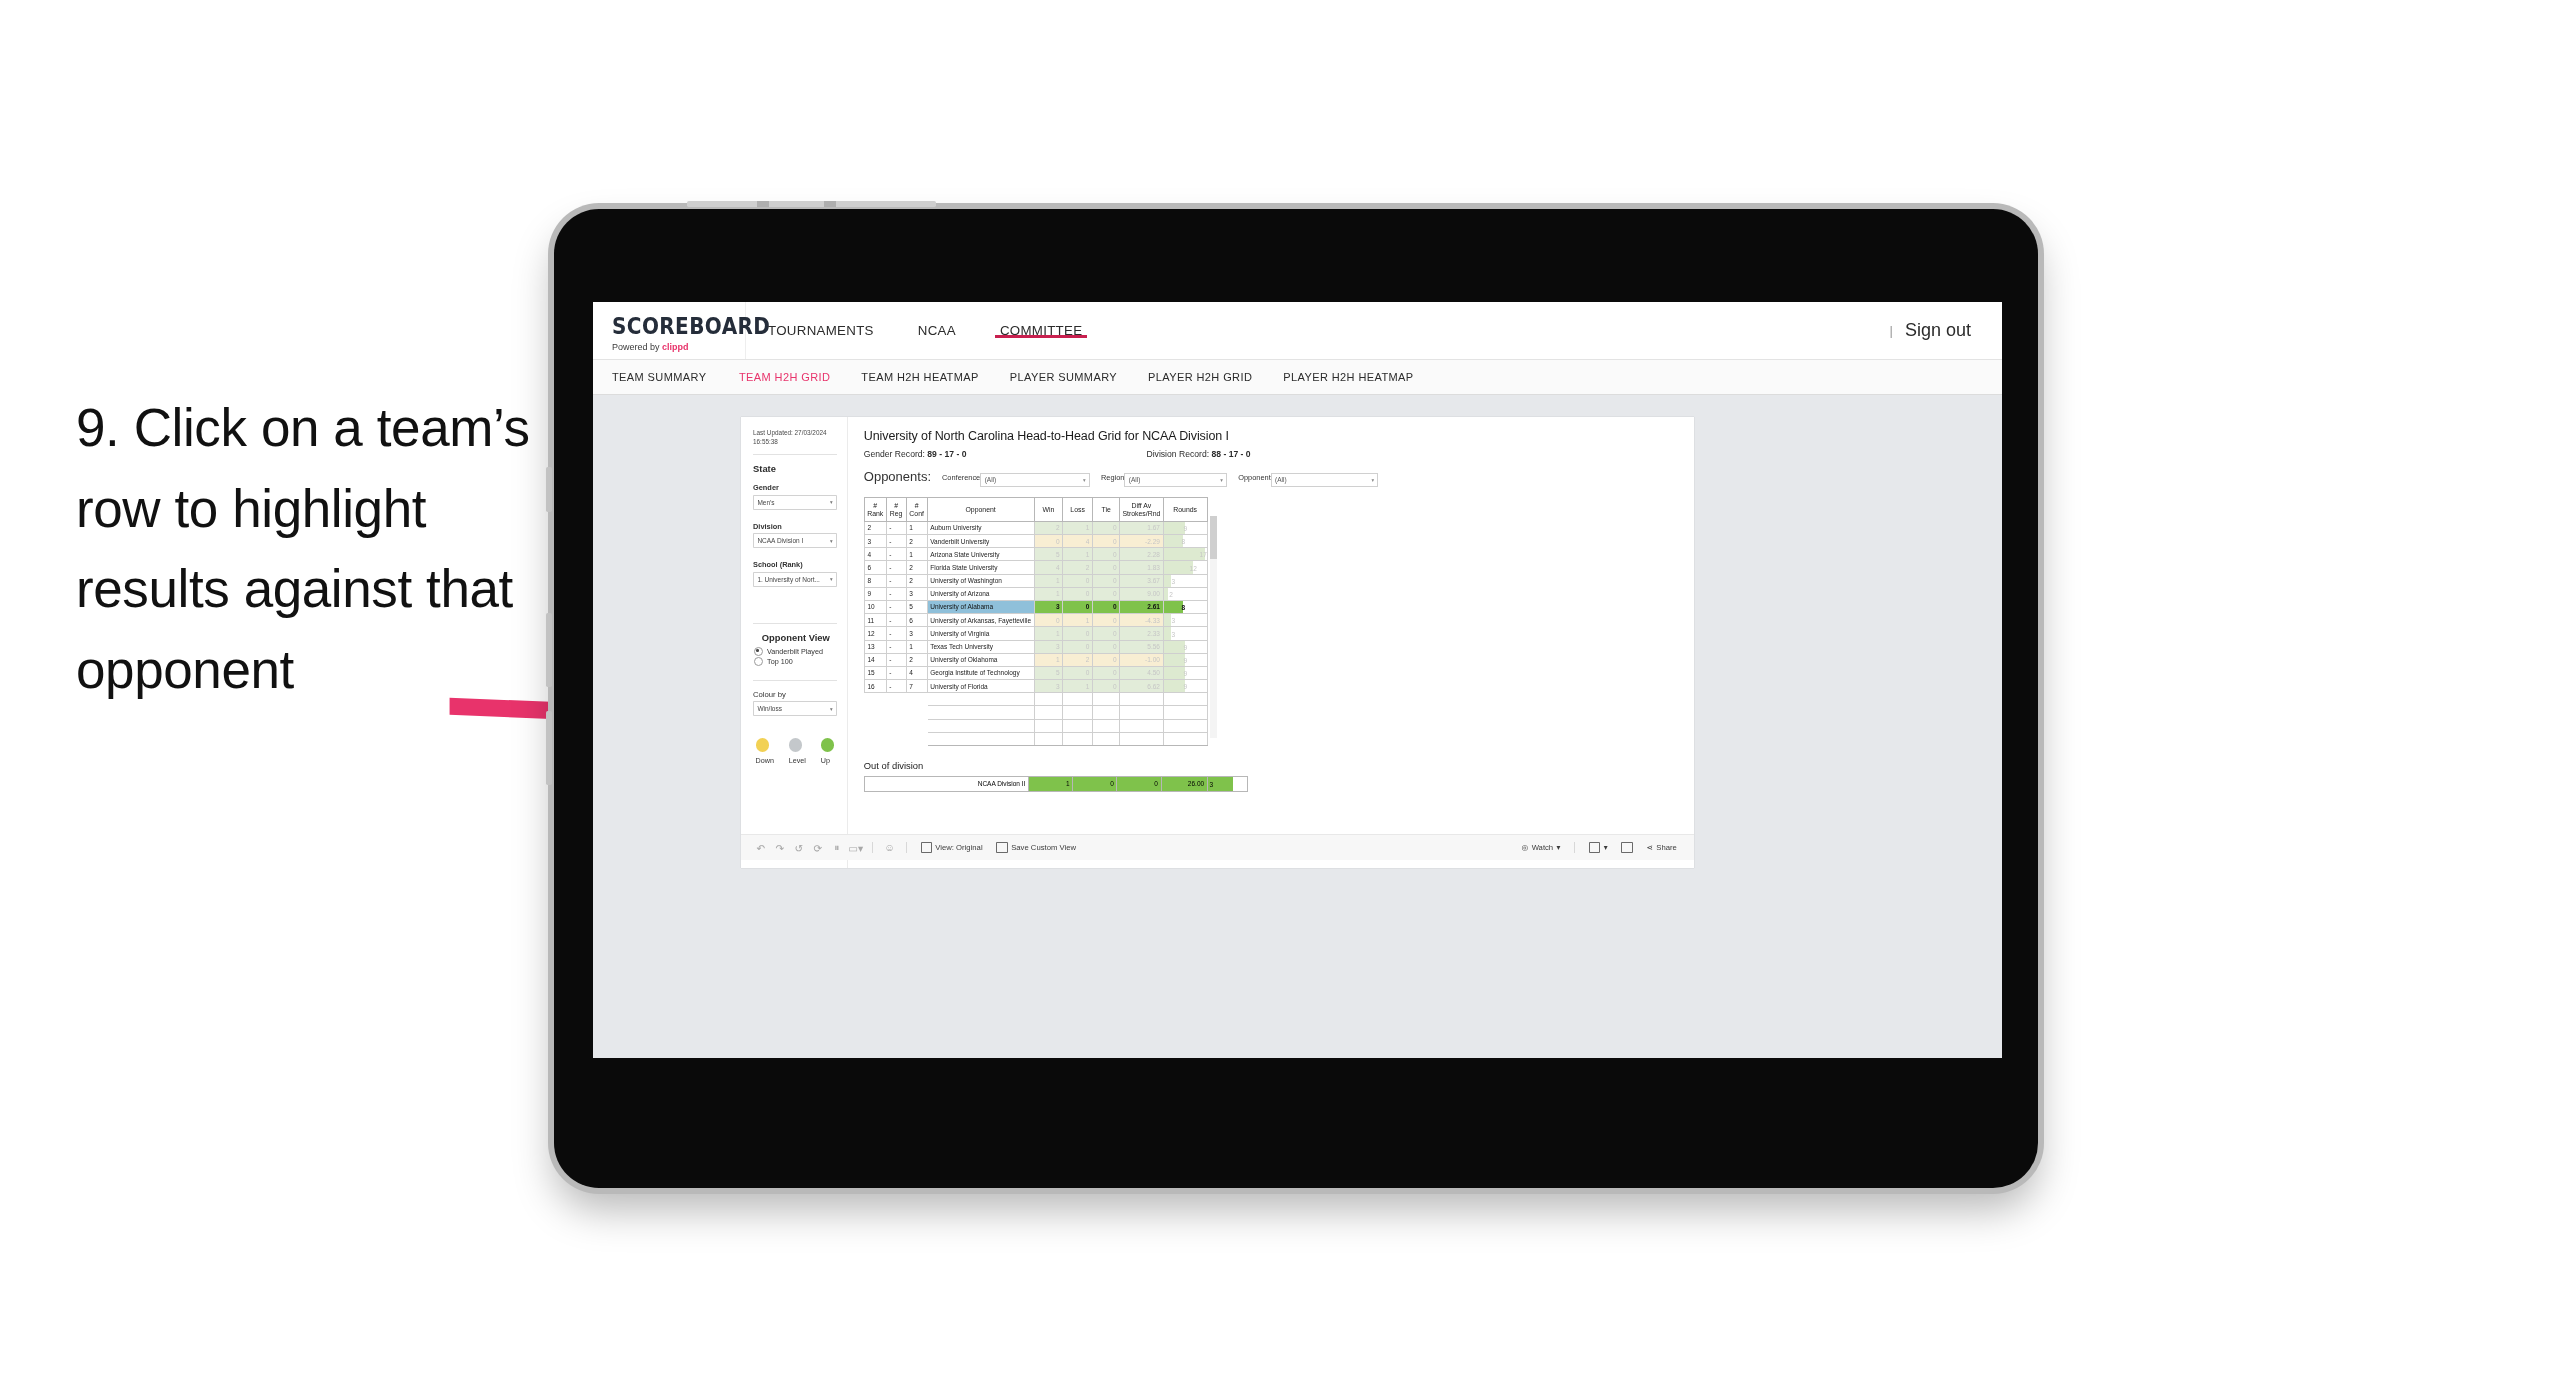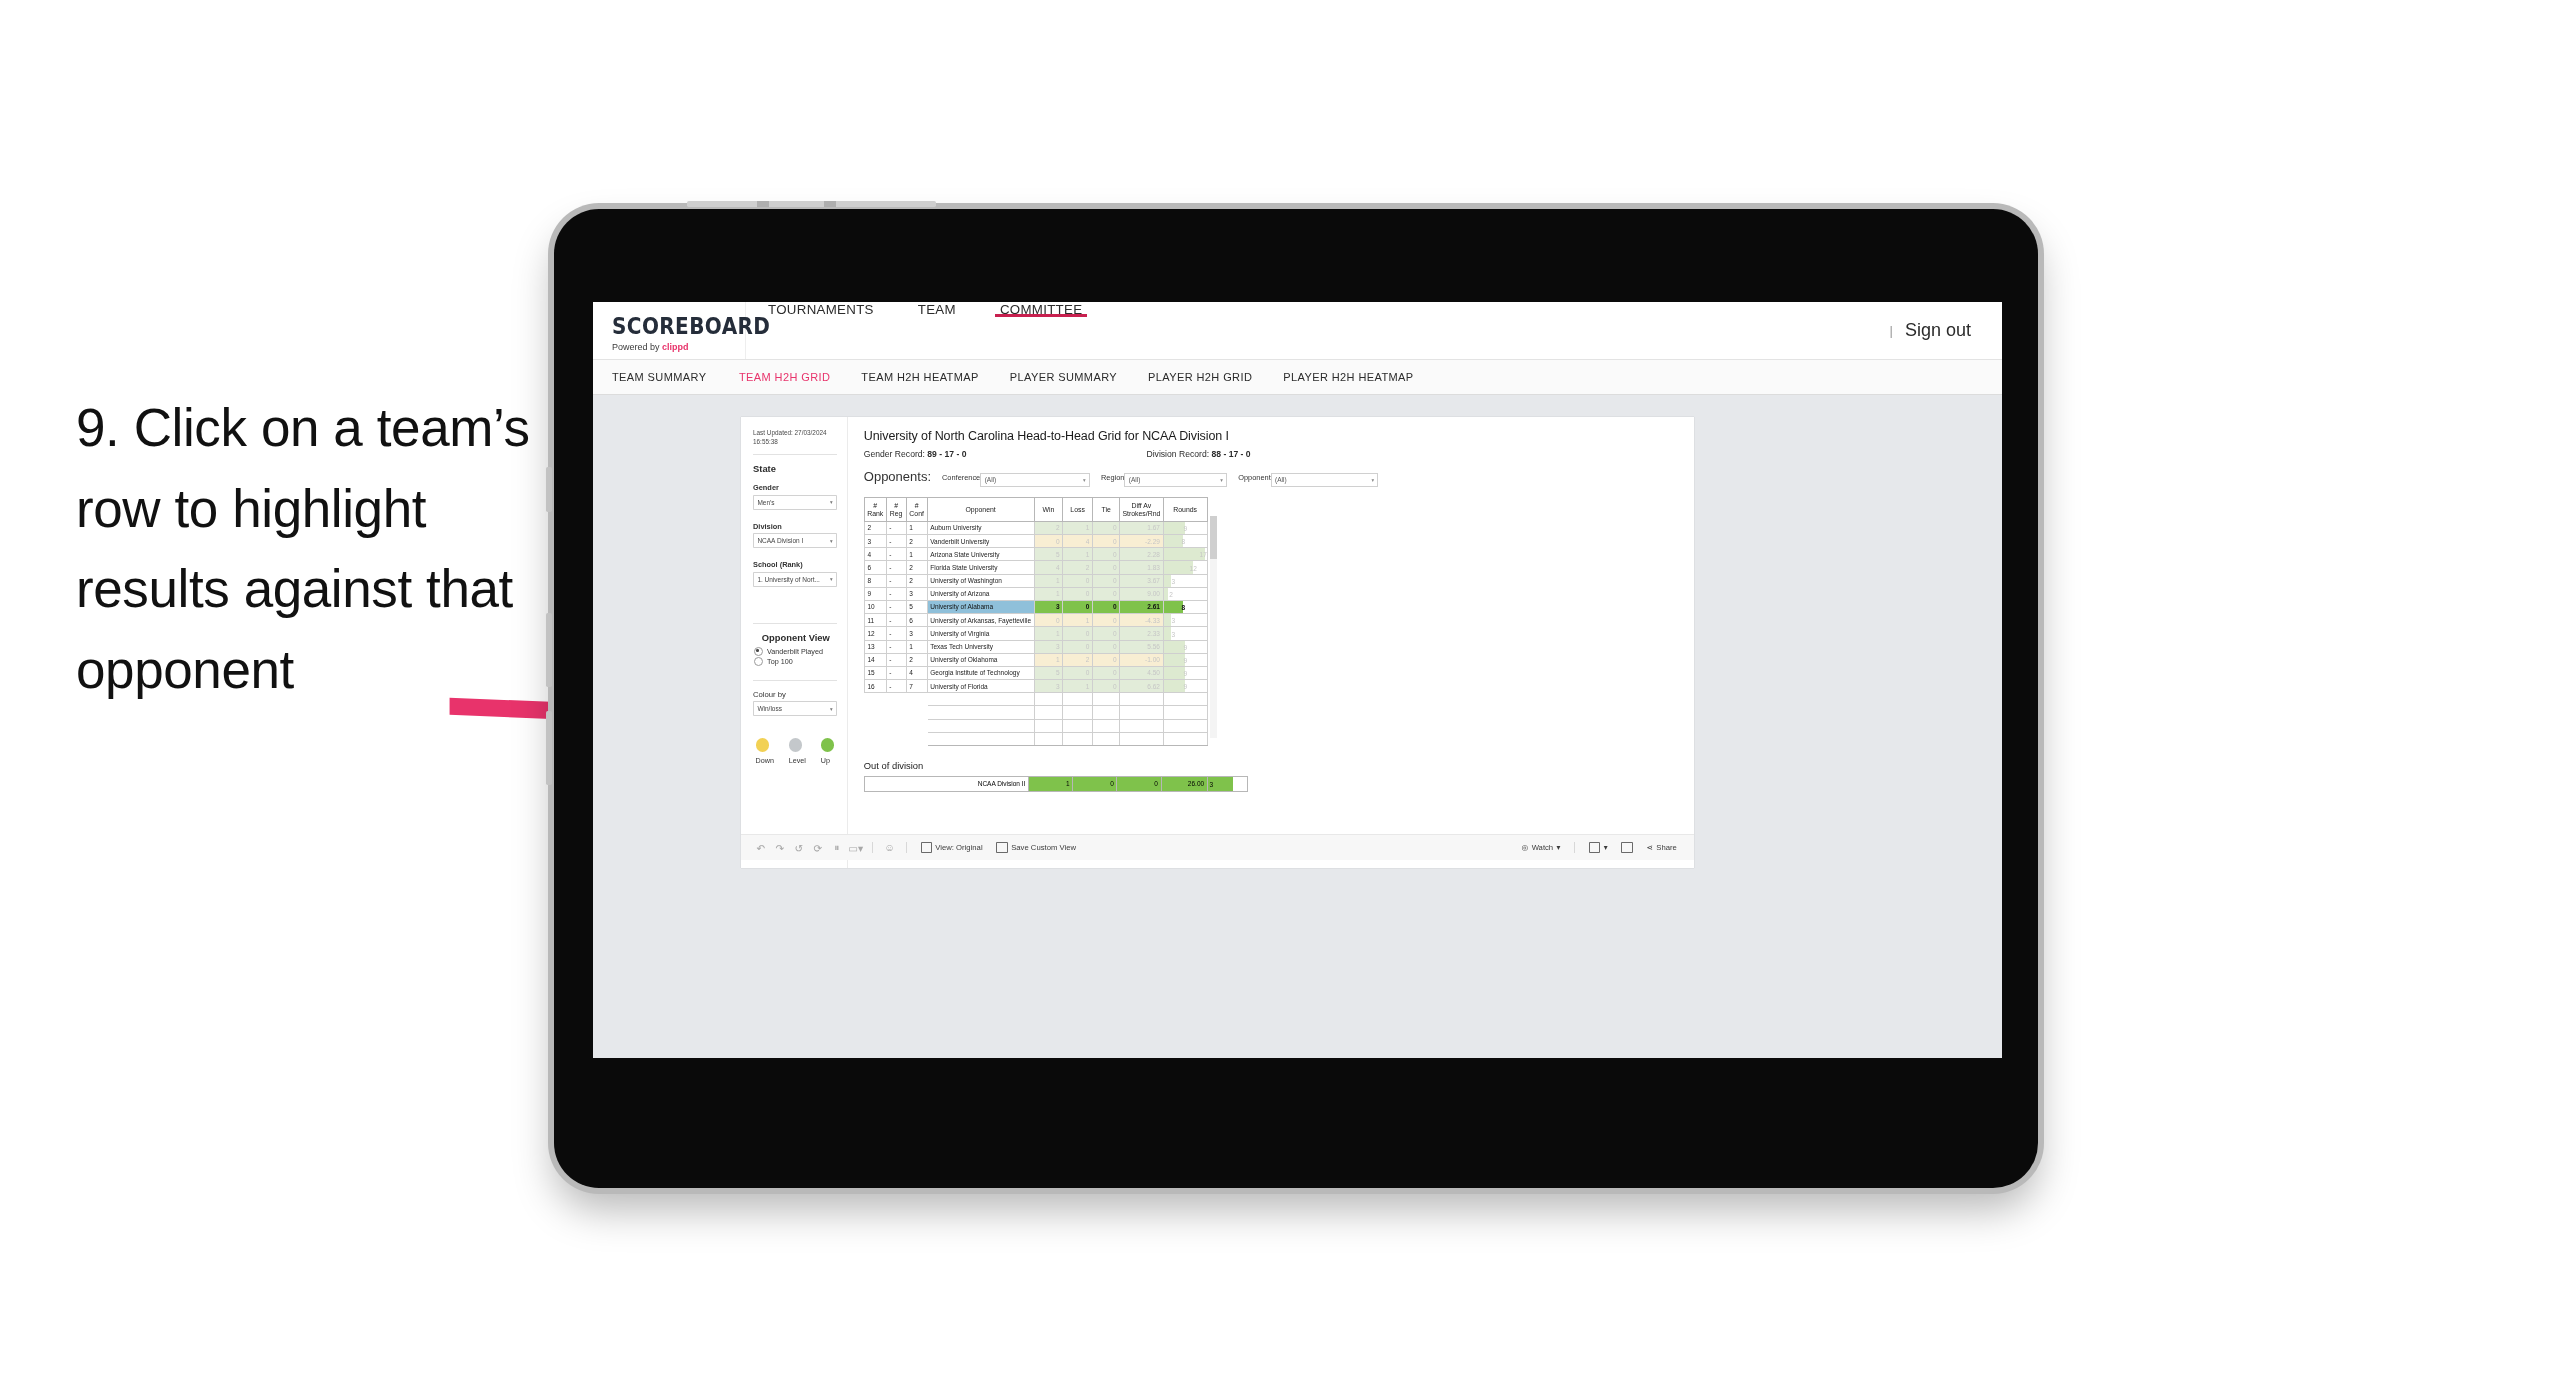--- a/index.html
+++ b/index.html
@@ -50,21 +50,21 @@
     width:133px;padding:6.9px 0 0 19px;border-right:0.9px solid #eeeeee;
     display:flex;flex-direction:column;justify-content:center;
   }
   .brand-title{
     font-family:"DejaVu Sans",sans-serif;font-weight:700;font-size:20px;
     letter-spacing:0.4px;color:#252d3a;line-height:1;
     transform:scaleY(1.18);transform-origin:left center;
   }
   .brand-sub{font-size:9px;color:#3b3b3b;margin-top:6px;white-space:nowrap;}
   .brand-sub b{color:#e8336b;font-weight:700;}
-  .nav-items{display:flex;align-items:flex-start;}
+  .nav-items{display:flex;align-items:center;}
   .nav-item{
     display:flex;align-items:center;padding:0 22px;font-size:13.3px;
     color:#2b2b2b;letter-spacing:0.3px;cursor:pointer;position:relative;
   }
   .nav-item.active::after{
     content:"";position:absolute;left:17px;right:17px;bottom:0;height:3px;background:#c8204f;
   }
   .nav-right{margin-left:auto;display:flex;align-items:center;padding-right:31px;gap:12px;}
   .nav-div{color:#999;font-size:13px;}
   .signout{font-size:18px;color:#2b2b2b;cursor:pointer;}
@@ -194,21 +194,21 @@
 
     <div class="topnav">
       <div class="brand">
         <div class="brand-title">SCOREBOARD</div>
         <div class="brand-sub">
           <span>Powered by </span><b>clippd</b>
         </div>
       </div>
       <div class="nav-items">
         <div class="nav-item">TOURNAMENTS</div>
-        <div class="nav-item">TEAM</div>
+        <div class="nav-item">NCAA</div>
         <div class="nav-item active">COMMITTEE</div>
       </div>
       <div class="nav-right">
         <span class="nav-div">|</span>
         <span class="signout">Sign out</span>
       </div>
     </div>
 
     <div class="subnav">
       <div class="subnav-item">TEAM SUMMARY</div>

